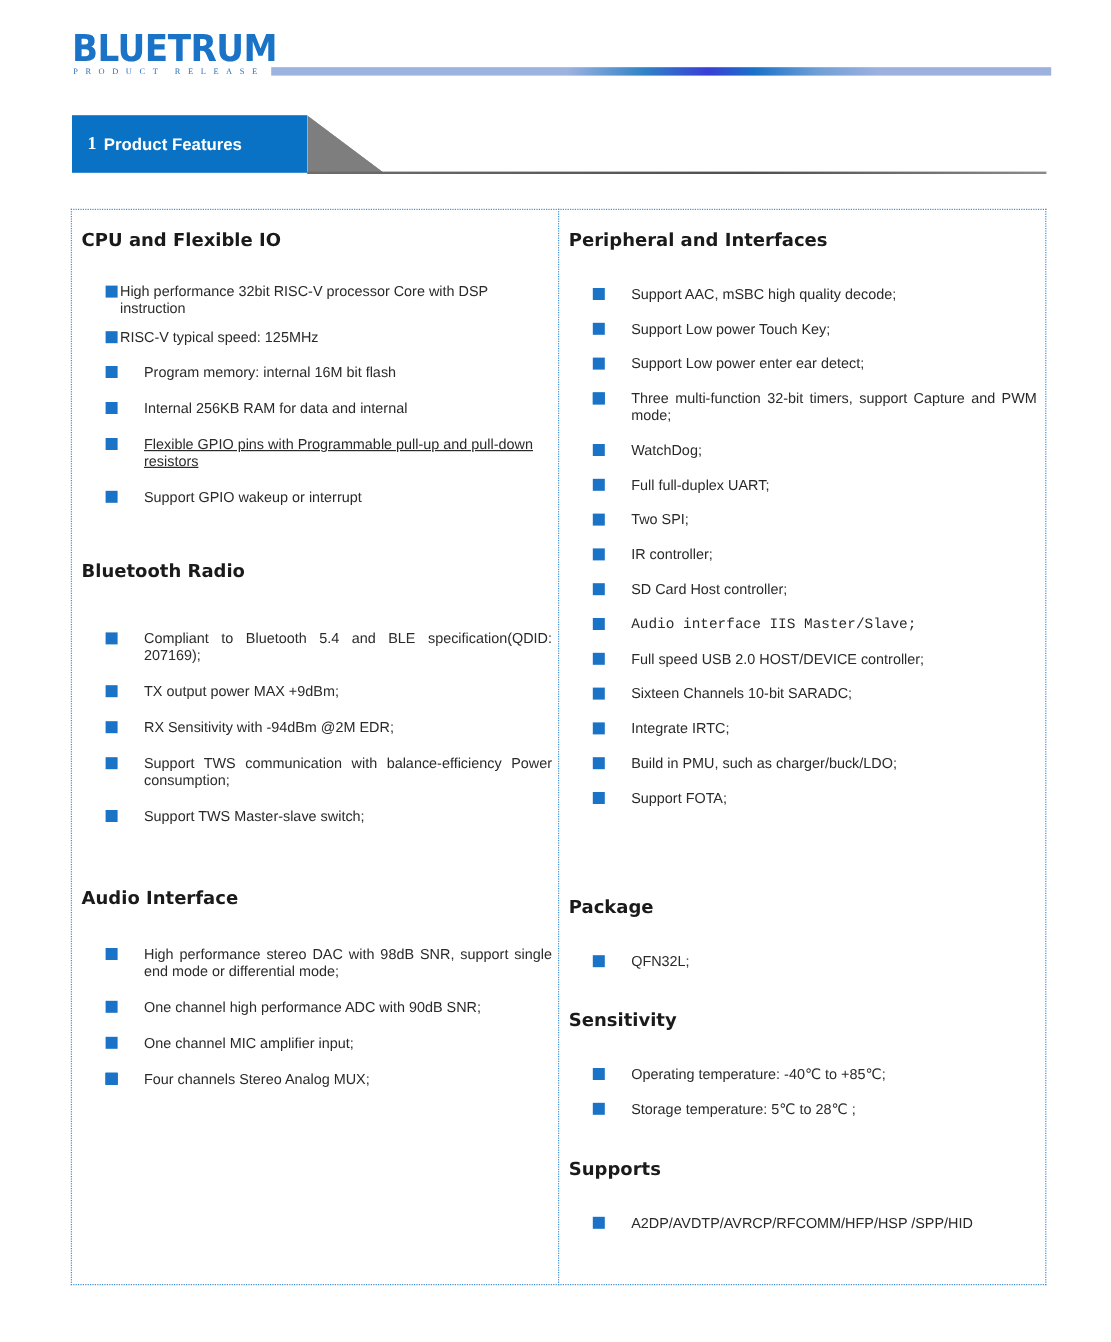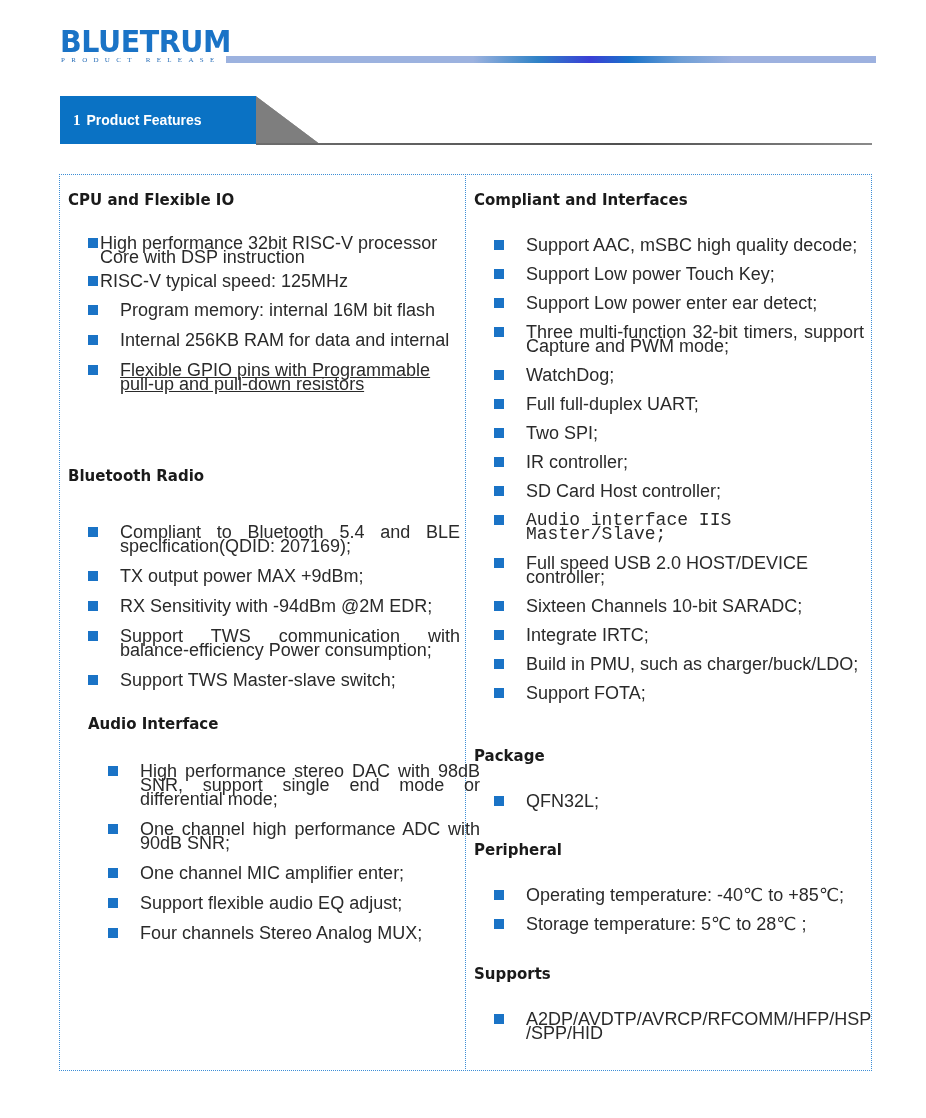--- a/index.html
+++ b/index.html
@@ -56,21 +56,21 @@
     .col-left { left: 68px; top: 190px; width: 392px; }
     .col-right { left: 474px; top: 190px; width: 390px; }
 
     h3 {
       font-family: "DejaVu Sans", "Liberation Sans", sans-serif;
       font-weight: bold; font-size: 15px; color: #1a1a1a; line-height: 20px;
     }
 
     ul { list-style: none; }
     li {
-      position: relative; font-size: 18px; line-height: 14px; color: #2a2a2a;
+      position: relative; font-size: 12px; line-height: 14px; color: #2a2a2a;
       padding-left: 52px;
     }
     li .bullet {
       position: absolute; left: 20px; top: 2px; width: 10px; height: 10px;
       background: #1a73c6;
     }
     li .txt { display: block; }
     li.tight { padding-left: 32px; }
     li.just .txt { text-align: justify; text-align-last: left; }
 
@@ -112,20 +112,24 @@
           <span class="txt">Program memory: internal 16M bit flash</span>
         </li>
       <li style="margin-bottom:16px;">
           <span class="bullet"></span>
           <span class="txt">Internal 256KB RAM for data and internal</span>
         </li>
       <li style="margin-bottom:16px;text-decoration:underline;">
           <span class="bullet"></span>
           <span class="txt">Flexible GPIO pins with Programmable pull-up and pull-down resistors</span>
         </li>
+      <li>
+          <span class="bullet"></span>
+          <span class="txt">Support GPIO wakeup or interrupt</span>
+        </li>
     </ul>
   </div>
 
   <div class="sec" style="top:276px;width:392px;">
     <h3>Bluetooth Radio</h3>
     <ul style="margin-top:39px;">
       <li class="just" style="margin-bottom:16px;">
           <span class="bullet"></span>
           <span class="txt">Compliant to Bluetooth 5.4 and BLE specification(QDID: 207169);</span>
         </li>
@@ -141,54 +145,53 @@
           <span class="bullet"></span>
           <span class="txt">Support TWS communication with balance-efficiency Power consumption;</span>
         </li>
       <li>
           <span class="bullet"></span>
           <span class="txt">Support TWS Master-slave switch;</span>
         </li>
     </ul>
   </div>
 
-  <div class="sec" style="top:524px;width:392px;margin-left:20px;">
+  <div class="sec" style="top:548px;width:392px;">
     <h3>Audio Interface</h3>
     <ul style="margin-top:30px;">
       <li class="just" style="margin-bottom:16px;">
           <span class="bullet"></span>
           <span class="txt">High performance stereo DAC with 98dB SNR, support single end mode or differential mode;</span>
         </li>
       <li class="just" style="margin-bottom:16px;">
           <span class="bullet"></span>
           <span class="txt">One channel high performance ADC with 90dB SNR;</span>
         </li>
       <li style="margin-bottom:16px;">
           <span class="bullet"></span>
-          <span class="txt">One channel MIC amplifier enter;</span>
-        </li>
-      <li style="margin-bottom:16px;">
-          <span class="bullet"></span>
-          <span class="txt">Support flexible audio EQ adjust;</span>
+          <span class="txt">One channel MIC amplifier input;</span>
+        </li>
+      <li style="margin-bottom:16px;">
+          <span class="bullet"></span>
         </li>
       <li class="just" style="margin-bottom:16px;">
           <span class="bullet"></span>
         </li>
       <li>
           <span class="bullet"></span>
           <span class="txt">Four channels Stereo Analog MUX;</span>
         </li>
     </ul>
   </div>
 </div>
 
 <div class="col col-right">
 
   <div class="sec" style="top:0;width:390px;">
-    <h3>Compliant and Interfaces</h3>
+    <h3>Peripheral and Interfaces</h3>
     <ul style="margin-top:28px;">
       <li style="margin-bottom:15px;">
           <span class="bullet"></span>
           <span class="txt">Support AAC, mSBC high quality decode;</span>
         </li>
       <li style="margin-bottom:15px;">
           <span class="bullet"></span>
           <span class="txt">Support Low power Touch Key;</span>
         </li>
       <li style="margin-bottom:15px;">
@@ -253,21 +256,21 @@
     <h3>Package</h3>
     <ul style="margin-top:28px;">
       <li>
           <span class="bullet"></span>
           <span class="txt">QFN32L;</span>
         </li>
     </ul>
   </div>
 
   <div class="sec" style="top:650px;width:390px;">
-    <h3>Peripheral</h3>
+    <h3>Sensitivity</h3>
     <ul style="margin-top:28px;">
       <li style="margin-bottom:15px;">
           <span class="bullet"></span>
           <span class="txt">Operating temperature: -40℃  to +85℃;</span>
         </li>
       <li>
           <span class="bullet"></span>
           <span class="txt">Storage temperature: 5℃  to 28℃ ;</span>
         </li>
     </ul>

